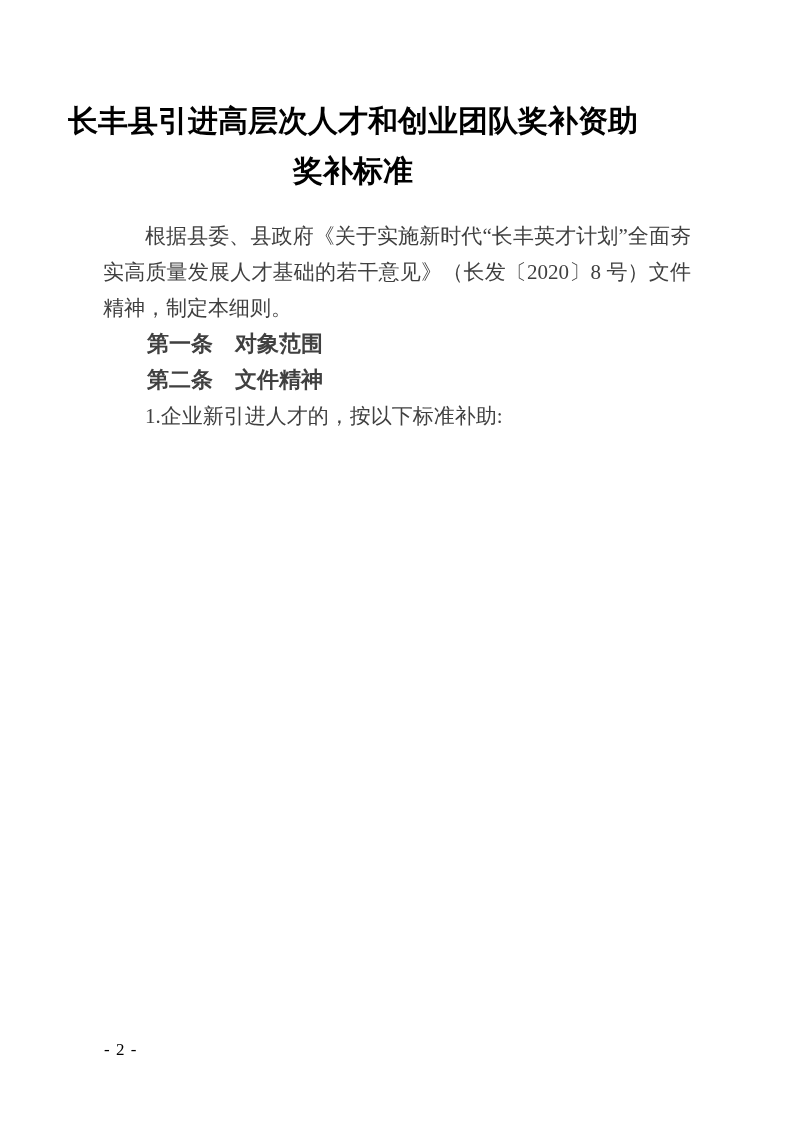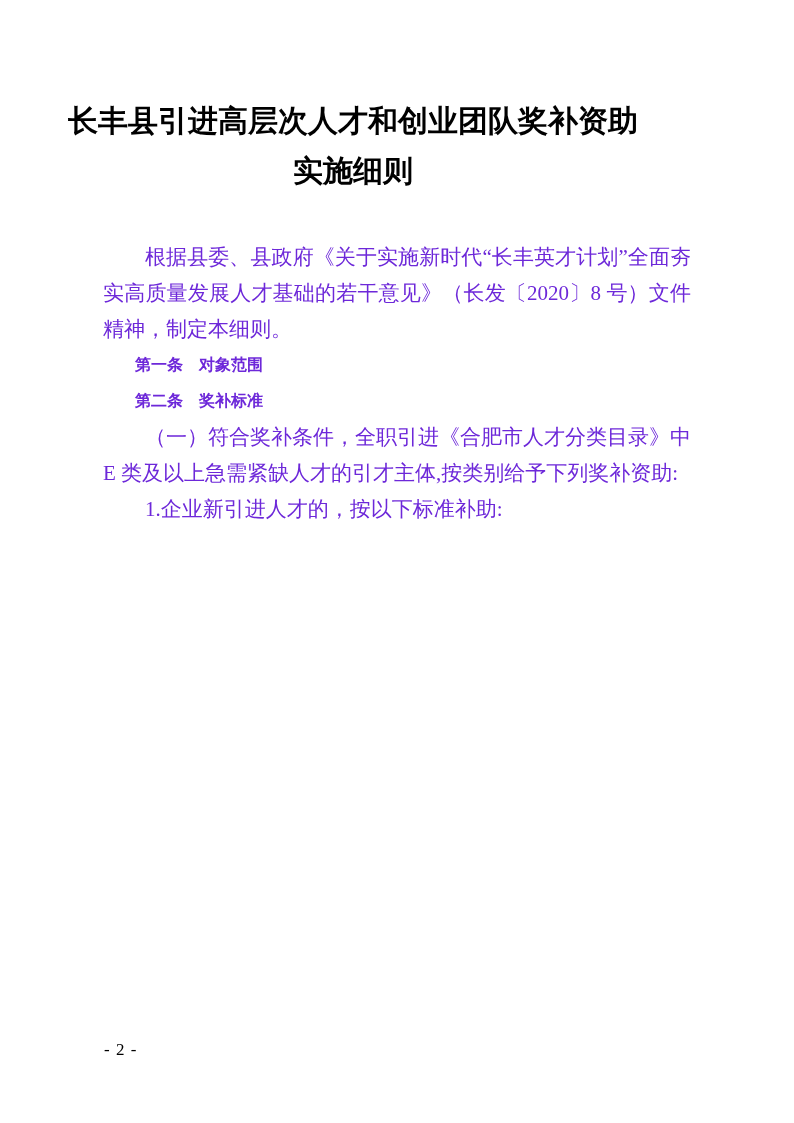--- a/index.html
+++ b/index.html
@@ -22,60 +22,59 @@
       font-family: "Liberation Sans", sans-serif;
       font-weight: bold;
       font-size: 30px;
       line-height: 50px;
       color: #000000;
     }
     .doc-title .title-line {
       display: block;
     }
     .content {
-      margin: 43px 103px 0 103px;
+      margin: 22px 103px 0 103px;
       width: 588px;
       font-size: 21px;
       line-height: 36px;
       text-align: justify;
-      color: #6d28d9;
+      color: #404040;
     }
     .content p {
       margin: 0;
       padding: 0;
       text-indent: 2em;
     }
     .content p.heading {
       font-family: "Liberation Sans", sans-serif;
       font-weight: bold;
-      font-size: 16px;
+      font-size: 22px;
     }
     .page-number {
       position: absolute;
       left: 104px;
       top: 1040px;
       font-size: 17px;
       letter-spacing: 1px;
       color: #000000;
       font-family: "Liberation Serif", serif;
     }
   </style>
 </head>
 <body>
 
 <div class="page">
 
   <h1 class="doc-title">
     <span class="title-line">长丰县引进高层次人才和创业团队奖补资助</span>
-    <span class="title-line">实施细则</span>
+    <span class="title-line">奖补标准</span>
   </h1>
 
   <div class="content">
     <p class="body">根据县委、县政府《关于实施新时代“长丰英才计划”全面夯实高质量发展人才基础的若干意见》（长发〔2020〕8 号）文件精神，制定本细则。</p>
     <p class="heading">第一条　对象范围</p>
-    <p class="heading">第二条　奖补标准</p>
-    <p class="body">（一）符合奖补条件，全职引进《合肥市人才分类目录》中 E 类及以上急需紧缺人才的引才主体,按类别给予下列奖补资助:</p>
+    <p class="heading">第二条　文件精神</p>
     <p class="body">1.企业新引进人才的，按以下标准补助:</p>
   </div>
 
   <div class="page-number">- 2 -</div>
 
 </div>
 
 </body></html>

